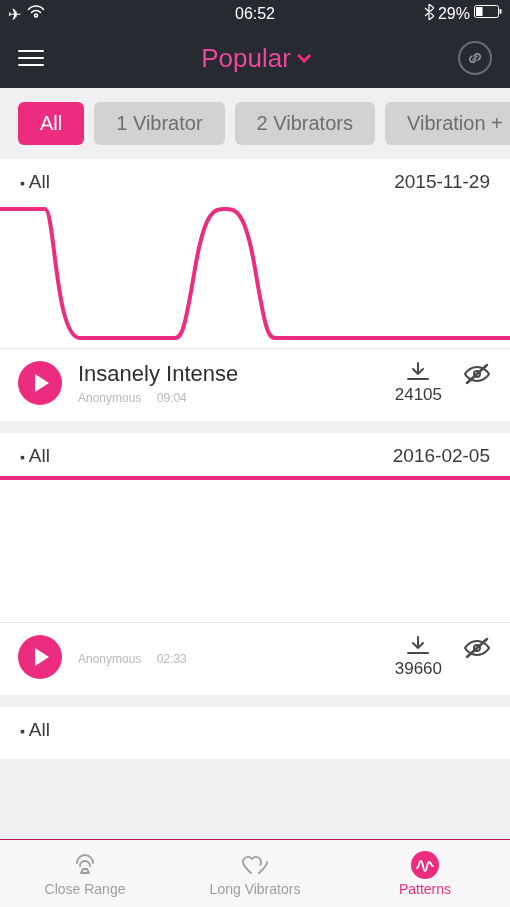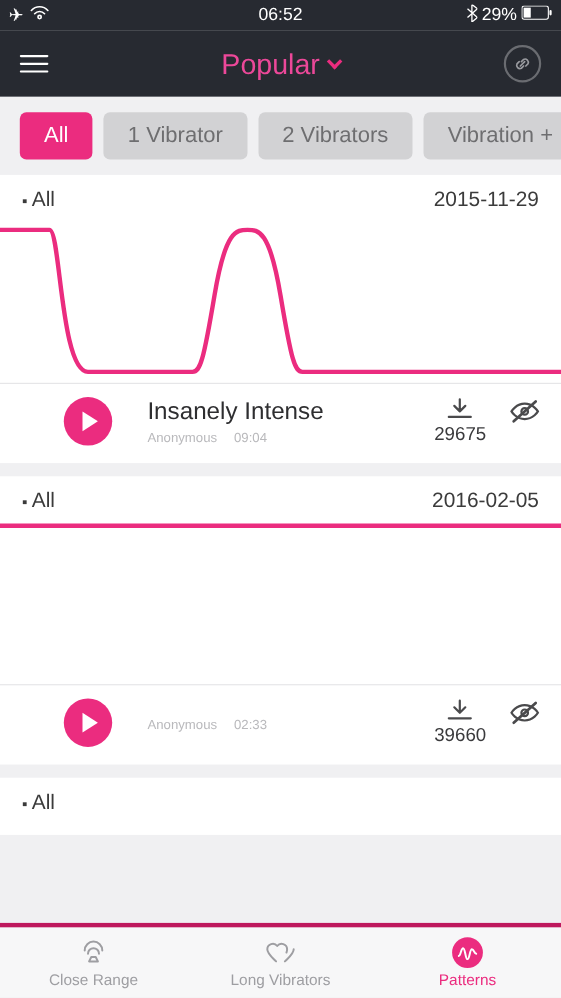--- a/index.html
+++ b/index.html
@@ -121,22 +121,21 @@
   .wave-area {
     height: 150px;
     border-bottom: 1px solid #e4e4e6;
     position: relative;
   }
   .wave-area svg { width: 100%; height: 100%; display: block; }
   .card-body {
     display: flex;
     align-items: center;
     padding: 12px 18px 16px 18px;
-    gap: 32px;
-    margin-left: 40px;
+    gap: 16px;
   }
   .play-btn {
     width: 44px;
     height: 44px;
     border-radius: 50%;
     background: #eb2c7f;
     display: flex;
     align-items: center;
     justify-content: center;
     flex-shrink: 0;
@@ -179,21 +178,21 @@
   .eye-off-wrap { padding-top: 2px; }
 
   
   .tabbar {
     position: absolute;
     bottom: 0;
     left: 0;
     right: 0;
     height: 68px;
     background: #f7f7f8;
-    border-top: 4px solid #be185d;
+    border-top: 1px solid #be185d;
     display: flex;
     justify-content: space-around;
     align-items: center;
   }
   .tab {
     display: flex;
     flex-direction: column;
     align-items: center;
     gap: 2px;
     color: #9e9ea2;
@@ -282,21 +281,21 @@
         <div class="meta">
           <span class="author">Anonymous</span>
           <span>09:04</span>
         </div>
       </div>
       <div class="actions">
         <div class="dl-wrap">
           <svg width="26" height="22" viewBox="0 0 26 22">
             <path d="M13 2v11m0 0l-5-5m5 5l5-5M3 18h20" stroke="#4a4a4c" stroke-width="2" fill="none" stroke-linecap="round" stroke-linejoin="round"></path>
           </svg>
-          <span class="dl-count">29675</span>
+          <span class="dl-count">24105</span>
         </div>
         <div class="eye-off-wrap">
           <svg width="30" height="22" viewBox="0 0 30 22">
             <path d="M3 11s4-7 12-7 12 7 12 7-4 7-12 7S3 11 3 11z" stroke="#4a4a4c" stroke-width="2" fill="none"></path>
             <circle cx="15" cy="11" r="3" stroke="#4a4a4c" stroke-width="2" fill="none"></circle>
             <line x1="5" y1="20" x2="25" y2="2" stroke="#4a4a4c" stroke-width="2.5" stroke-linecap="round"></line>
           </svg>
         </div>
       </div>
     </div>

